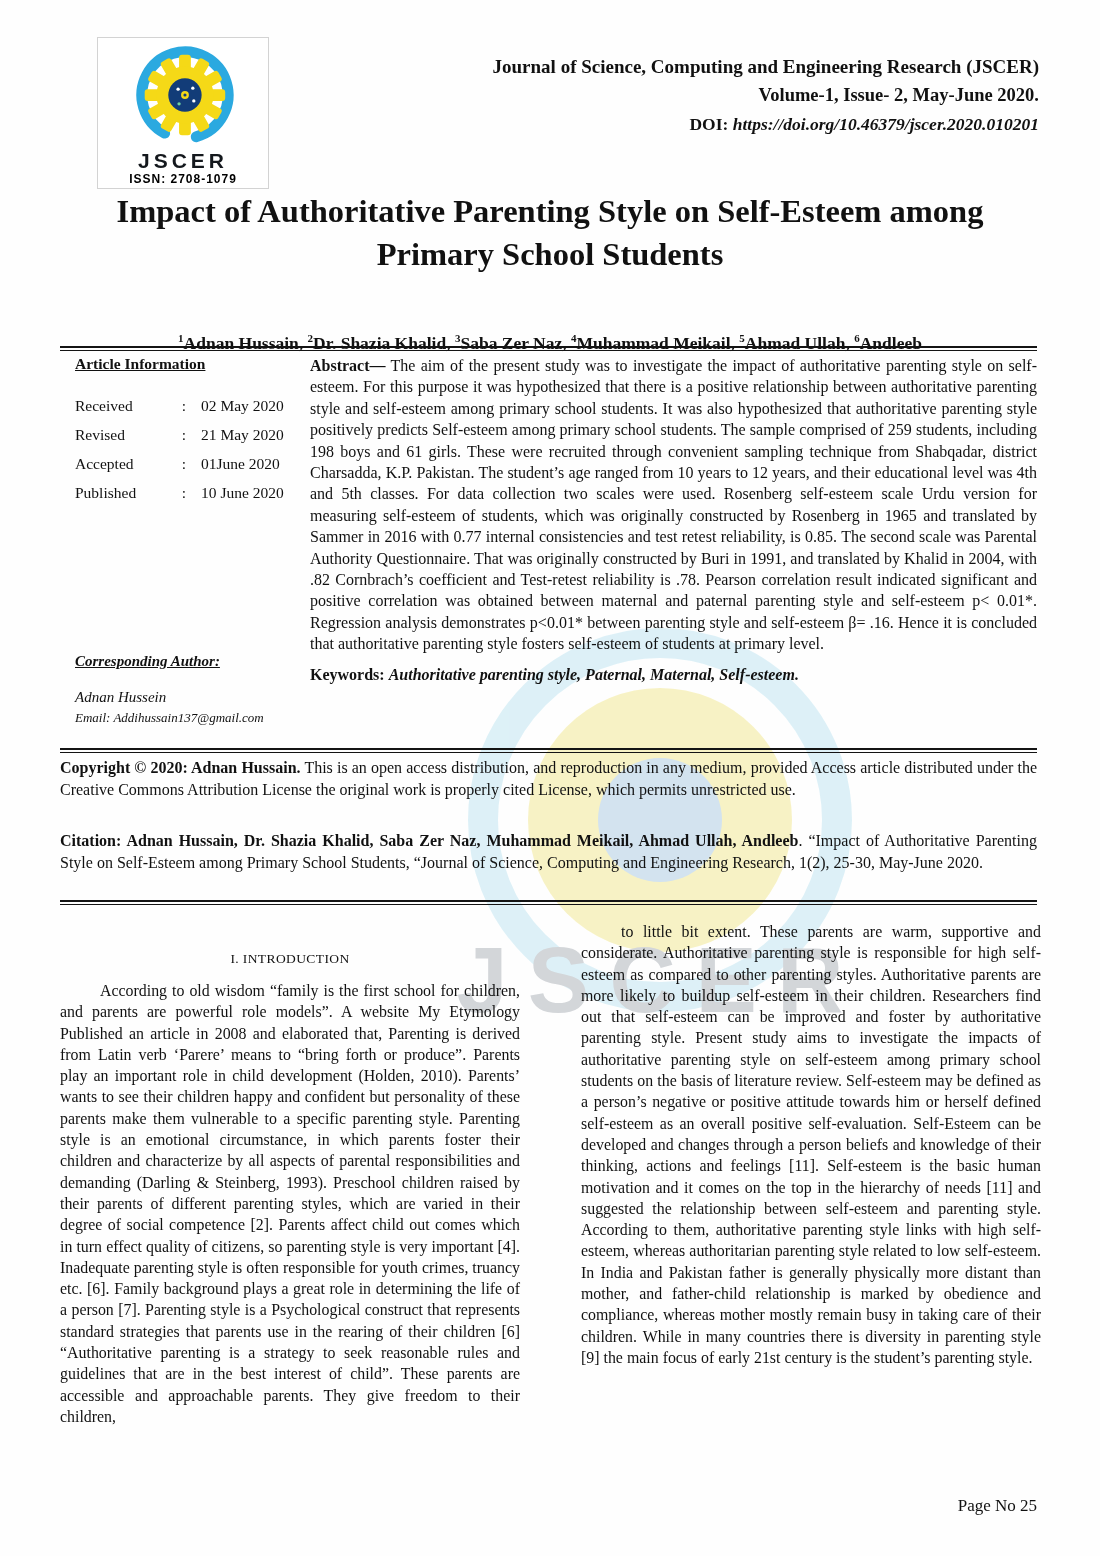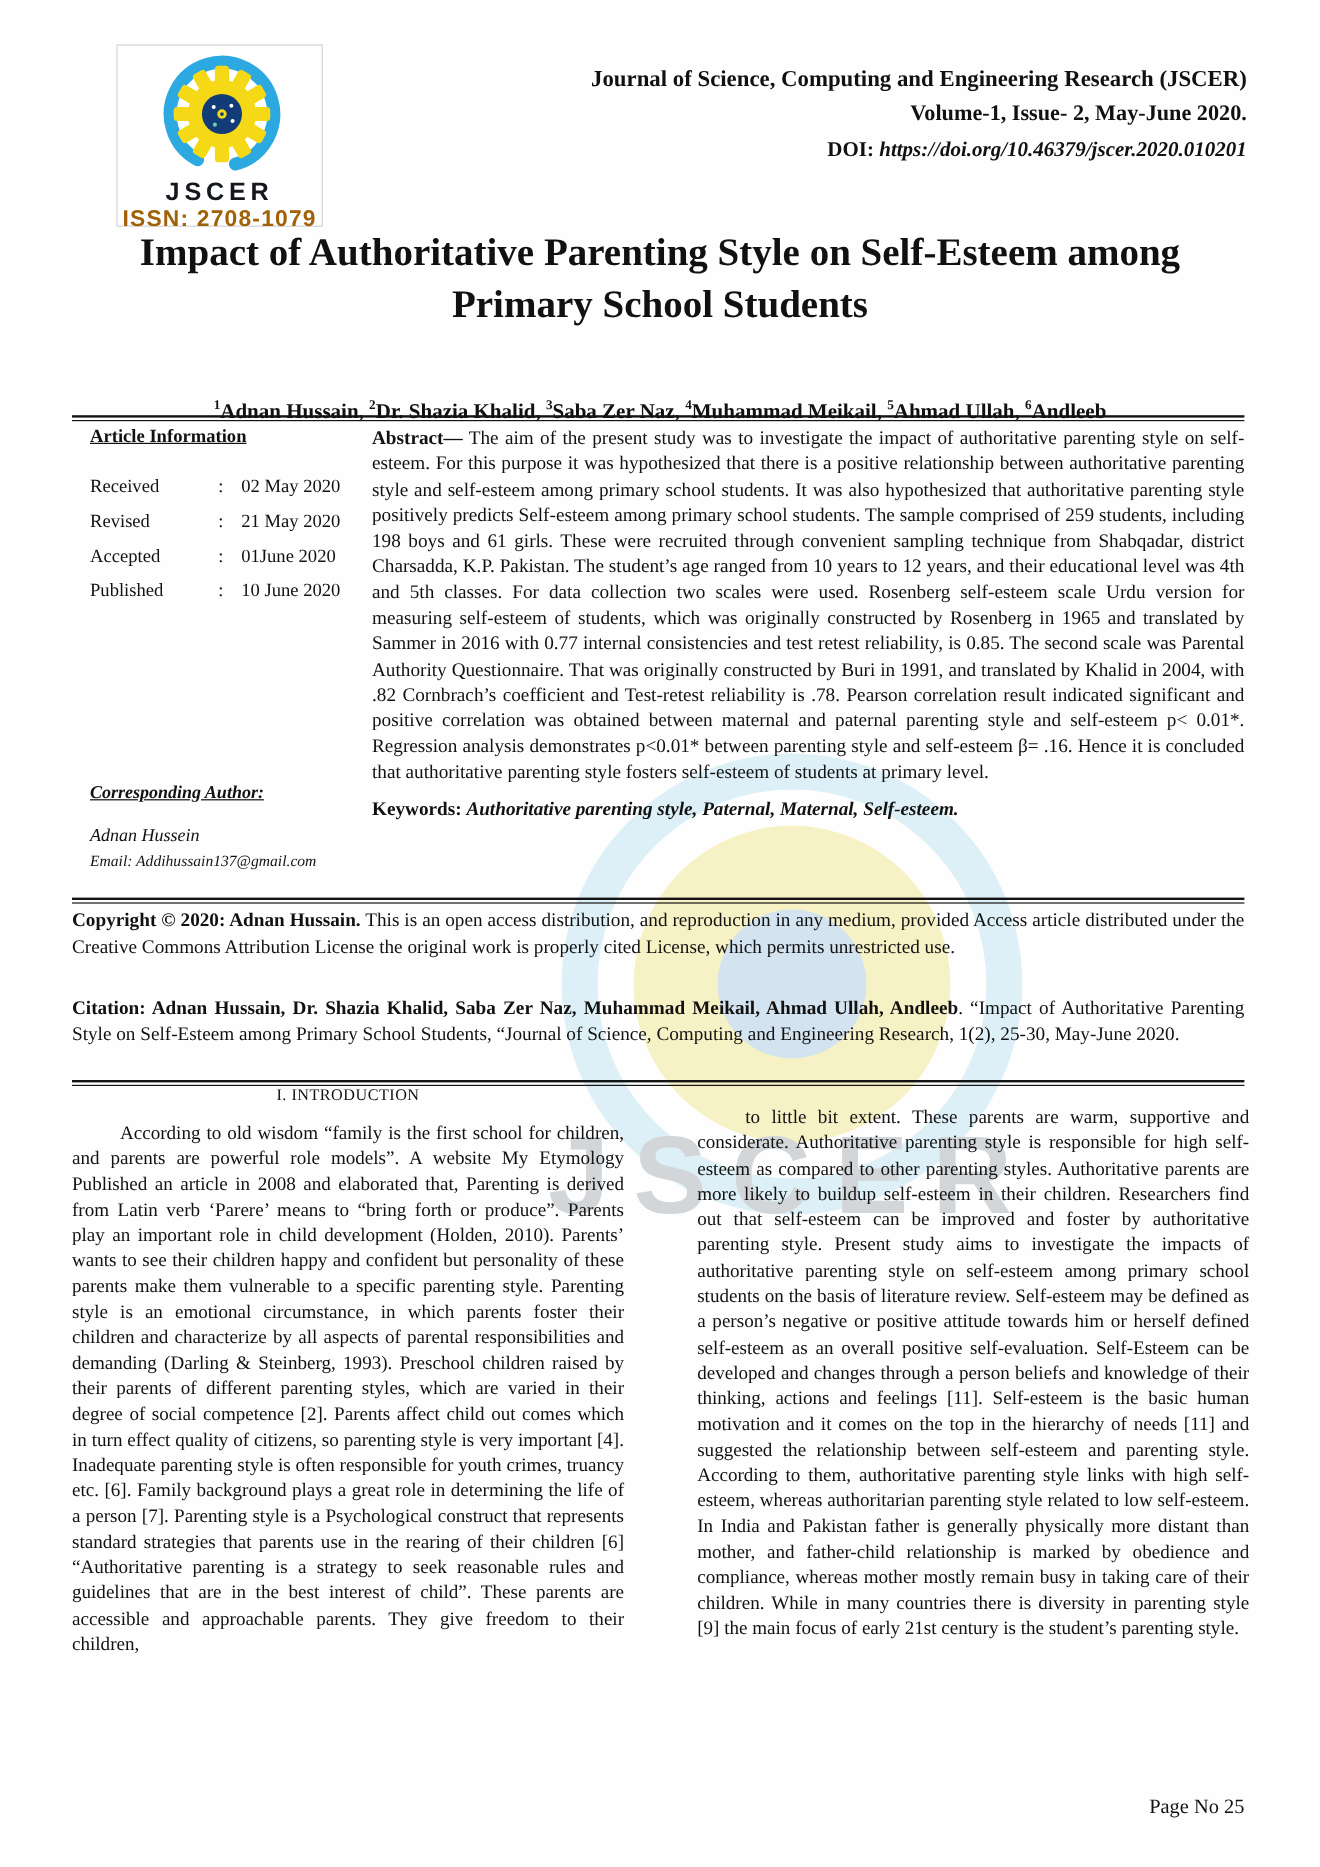--- a/index.html
+++ b/index.html
@@ -23,21 +23,21 @@
 
   .page > *:not(.watermark) { z-index:1; }
 
   
   .logo-box { position:absolute; left:97px; top:37px; width:172px; height:152px;
               border:1px solid #d3d3d3; background:#fff; text-align:center; padding-top:4px; }
   .logo-box svg { display:block; margin:0 auto; }
   .logo-name { font-family:"Liberation Sans","DejaVu Sans",sans-serif; font-weight:bold;
                font-size:21px; letter-spacing:4px; color:#14181d; line-height:22px; }
   .logo-issn { font-family:"Liberation Sans","DejaVu Sans",sans-serif; font-weight:bold;
-               font-size:19px; letter-spacing:1px; color:#a16207; }
+               font-size:12px; letter-spacing:1px; color:#000000; }
   .header-text { position:absolute; right:61px; top:52px; width:640px; text-align:right; }
   .journal-name { font-size:19px; font-weight:bold; line-height:29px; }
   .volume-line  { font-size:18.5px; font-weight:bold; line-height:29px; }
   .doi-line     { font-size:17.5px; font-weight:bold; line-height:29px; }
   .doi-url      { font-style:italic; }
 
   
   .title { position:absolute; left:0; top:190px; width:100%; padding:0 70px; text-align:center;
            font-size:32.5px; font-weight:bold; line-height:43px; }
   .authors { position:absolute; left:0; top:288px; width:100%; text-align:center;
@@ -70,21 +70,21 @@
 
   
   .copyright, .citation { position:absolute; left:60px; width:977px; font-size:16px;
                           line-height:22px; text-align:justify; }
   .copyright { top:757px; }
   .citation  { top:830px; line-height:21.5px; }
 
   
   .col-left  { position:absolute; left:60px;  top:905px; width:460px; }
   .col-right { position:absolute; left:581px; top:921px; width:460px; }
-  .intro-heading { text-align:center; font-size:13.5px; letter-spacing:.4px; margin-bottom:13px; }
+  .intro-heading { text-align:center; font-size:13.5px; letter-spacing:.4px; margin-bottom:13px;margin-top:46px; }
   .body-par { font-size:15.9px; line-height:21.3px; text-align:justify; }
   .indent { text-indent:40px; }
 
   .page-number { position:absolute; right:63px; top:1496px; font-size:17px; }
 </style>
 </head>
 <body>
 
 <div class="page">
 

